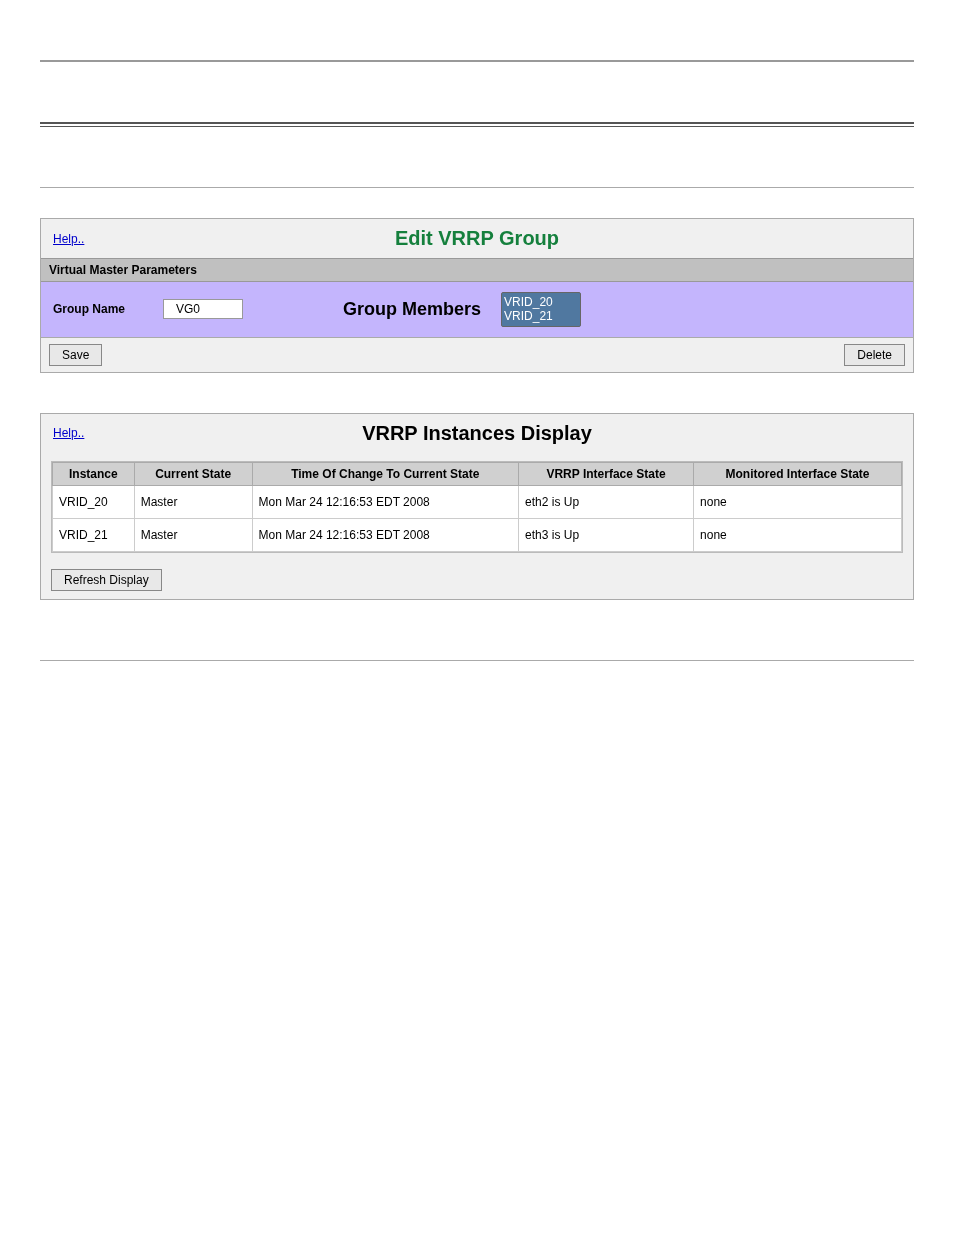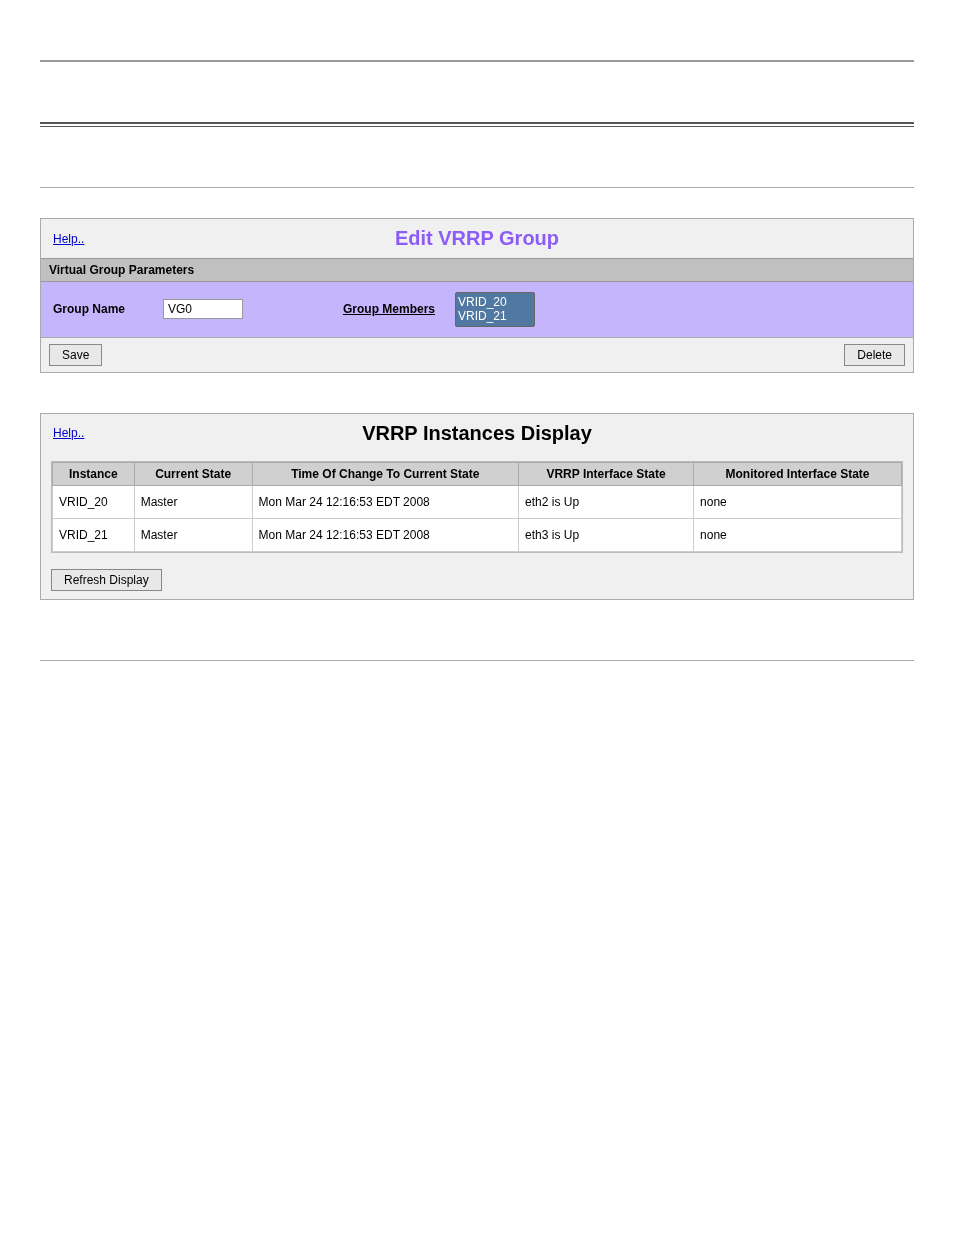--- a/index.html
+++ b/index.html
@@ -50,21 +50,21 @@
       position: absolute;
       left: 12px;
       color: #00c;
       text-decoration: underline;
       cursor: pointer;
       font-size: 12px;
     }
     .panel-title {
       font-size: 20px;
       font-weight: bold;
-      color: #8b5cf6;
+      color: #15803d;
     }
     .panel-section-header {
       background: #c0c0c0;
       border-top: 1px solid #999;
       border-bottom: 1px solid #999;
       padding: 4px 8px;
       font-weight: bold;
       font-size: 12px;
     }
     .panel-body {
@@ -76,30 +76,29 @@
       align-items: center;
       gap: 20px;
     }
     .form-label {
       font-weight: bold;
       font-size: 12px;
       min-width: 90px;
     }
     .form-input {
       border: 1px solid #999;
-      padding: 2px 4px;
+      padding: 2px 12px;
       font-size: 12px;
       width: 80px;
       background: #fff;
     }
     .form-label-members {
       font-weight: bold;
-      font-size: 12px;
+      font-size: 18px;
       margin-left: 80px;
-      text-decoration: underline;
     }
     .members-select {
       background: #5078a0;
       color: #fff;
       font-size: 12px;
       border: 1px solid #666;
       padding: 2px;
       min-width: 80px;
     }
     .members-select option {
@@ -184,21 +183,21 @@
 
 <div class="third-rule"></div>
 
 <div class="panel-container">
   <div class="panel">
     <div class="panel-header">
       <span class="panel-help-link">Help..</span>
       <span class="panel-title">Edit VRRP Group</span>
     </div>
     <div class="panel-section-header">
-      <span>Virtual Group Parameters</span>
+      <span>Virtual Master Parameters</span>
     </div>
     <div class="panel-body">
       <div class="form-row">
         <label class="form-label">Group Name</label>
         <input class="form-input" type="text" value="VG0" style="">
         <label class="form-label-members">Group Members</label>
         <select class="members-select" multiple="" size="2">
           <option>VRID_20</option>
           <option>VRID_21</option>
         </select>

